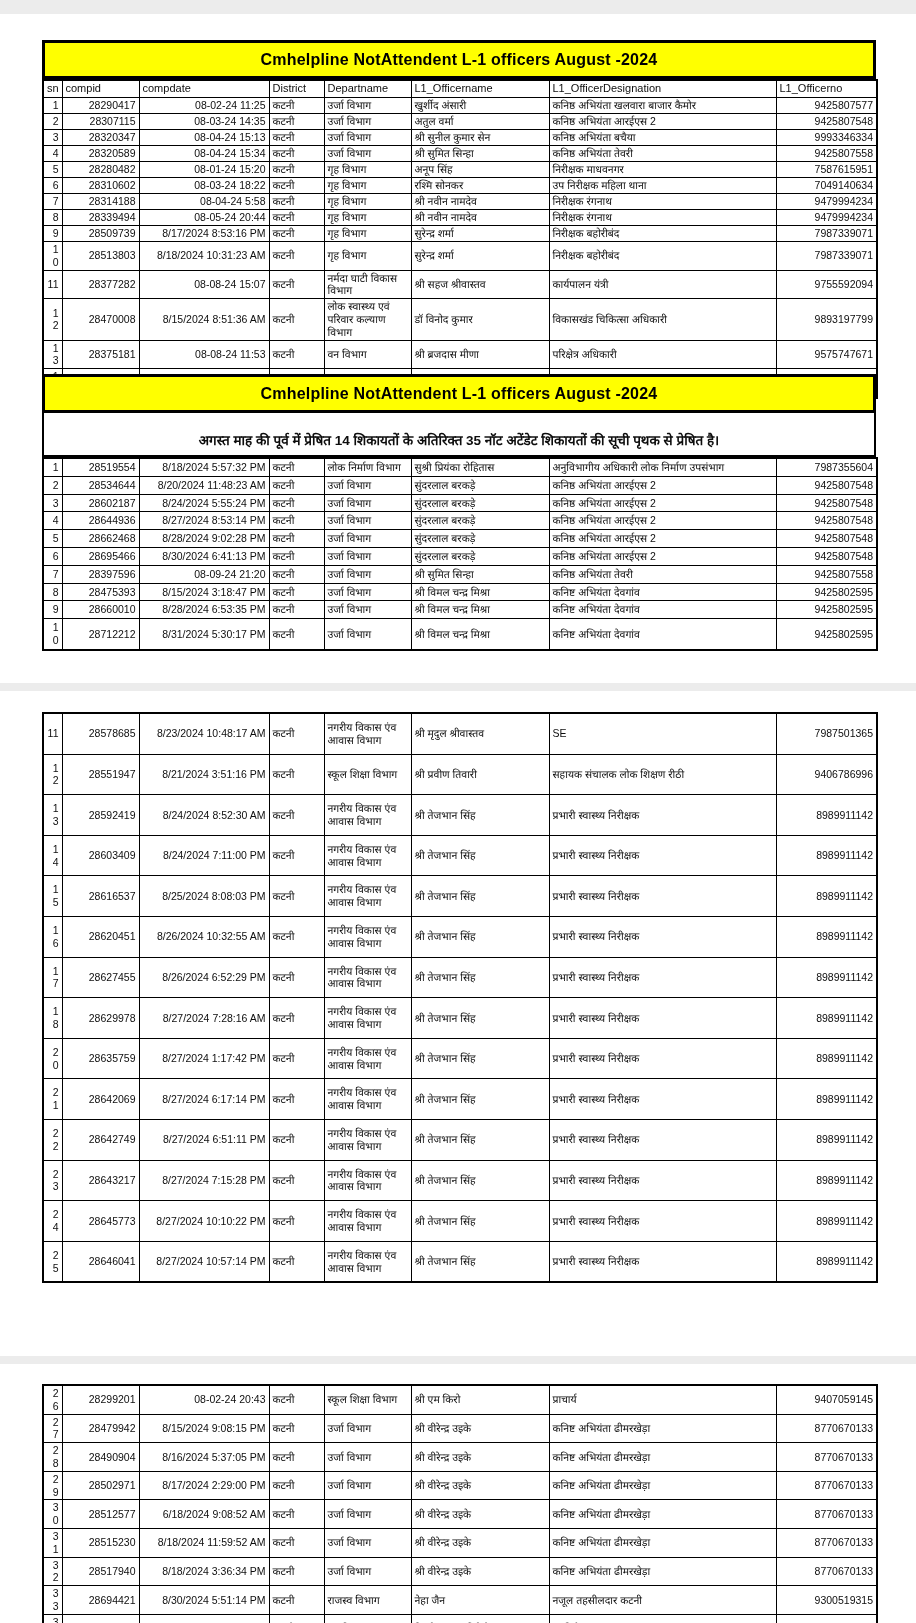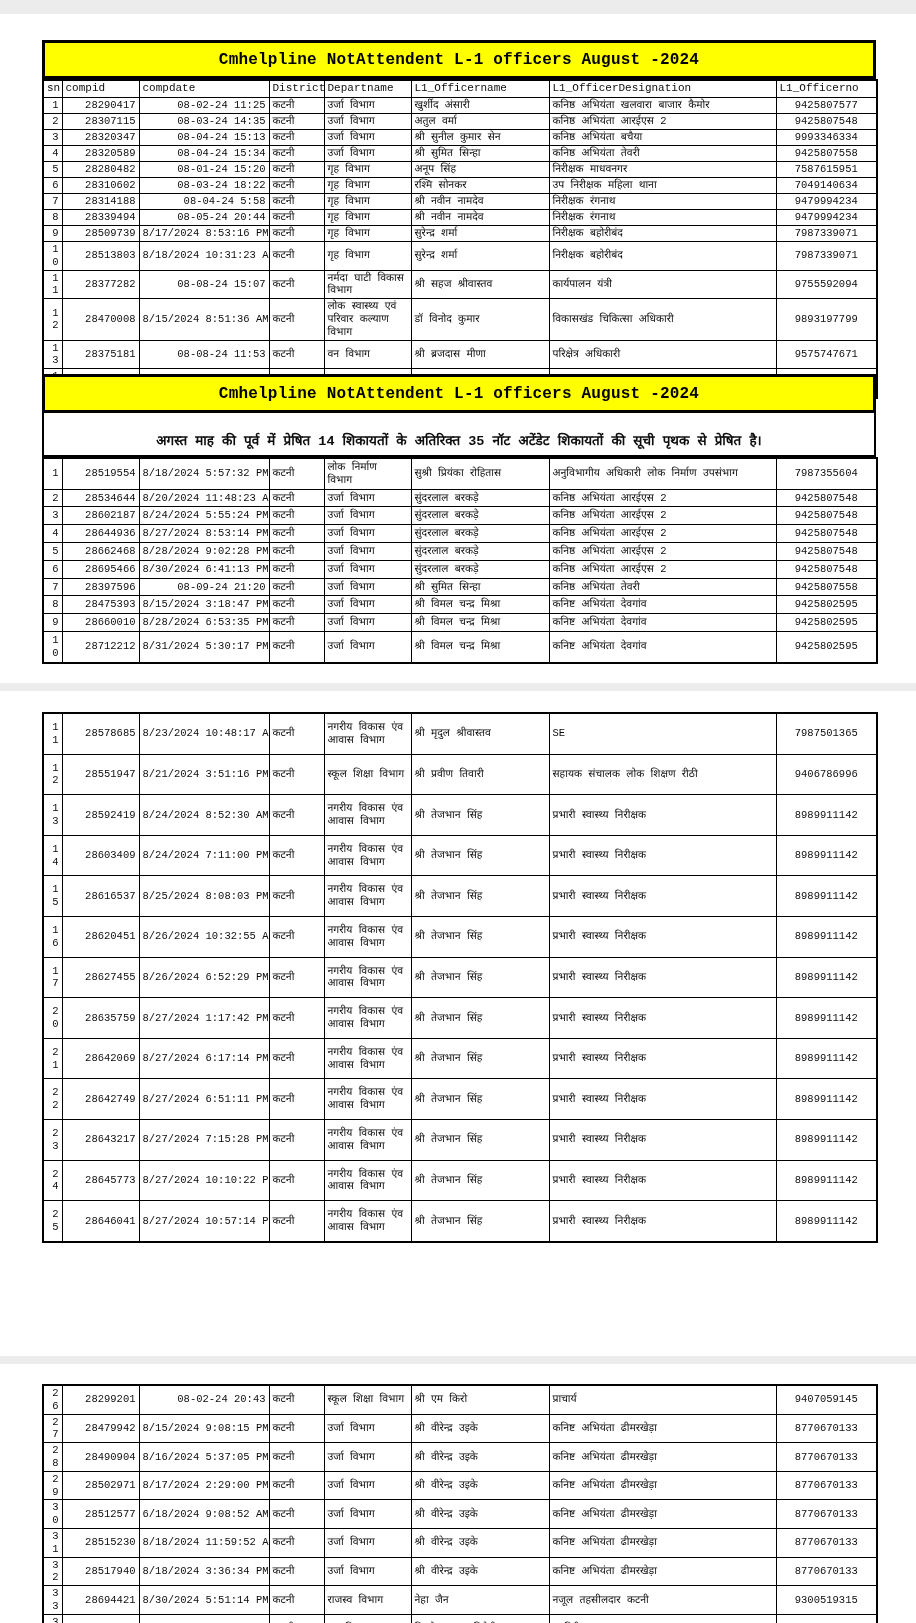--- a/index.html
+++ b/index.html
@@ -1,37 +1,37 @@
 <!DOCTYPE html>
 <html><head>
 <meta charset="utf-8">
 <style>
   html,body{margin:0;padding:0;background:#fff;font-family:"Liberation Sans","DejaVu Sans",sans-serif;color:#0d0d0d;}
-  .page{position:relative;width:916px;height:1623px;background:#ffffff;overflow:hidden;font-family:Liberation Mono, monospace;}
+  .page{position:relative;width:916px;height:1623px;background:#ffffff;overflow:hidden;}
   .gray-strip{position:absolute;left:0;width:916px;background:#ececec;}
   .strip-top{top:0;height:14px;}
   .strip-mid1{top:683px;height:8px;}
   .strip-mid2{top:1356px;height:8px;}
   .block{position:absolute;left:42px;width:834px;}
   .b1{top:40px;}
   .b2{top:374px;}
   .b3{top:712px;}
   .b4{top:1384px;}
   .title-bar{box-sizing:border-box;width:834px;background:#ffff00;border:3px solid #000;text-align:center;
     font-weight:bold;font-size:16px;padding:8px 0 7px 0;letter-spacing:0.2px;color:#000;}
   .subtitle-bar{box-sizing:border-box;width:834px;border:2px solid #000;border-top:none;text-align:center;
     font-weight:bold;font-size:13.5px;padding:18px 0 6px 0;background:#fff;}
   table{border-collapse:collapse;table-layout:fixed;width:834px;border:2px solid #000;background:#fff;padding-left:8px;}
   th,td{border:1px solid #000;font-size:10.5px;padding:1px 3px;overflow:hidden;vertical-align:middle;
     word-wrap:break-word;line-height:1.22;}
   thead th{text-align:left;font-weight:normal;font-size:11px;height:14px;white-space:nowrap;}
   td.c0{text-align:right;}
   td.c1{text-align:right;margin-top:36px;}
   td.c2{text-align:right;white-space:nowrap;font-size:10.5px;}
-  td.c7{text-align:center;}
+  td.c7{text-align:right;}
   .s1 td{height:13px;}
   .s2 td{padding:2px 3px;}
   .s3 td{padding:7px 3px;}
   .s4 td{padding:1px 3px;}
 </style>
 </head>
 <body>
 
 <div class="page">
 
@@ -405,20 +405,30 @@
             <td class="c0">17</td>
             <td class="c1">28627455</td>
             <td class="c2">8/26/2024 6:52:29 PM</td>
             <td class="c3">कटनी</td>
             <td class="c4">नगरीय विकास एंव आवास विभाग</td>
             <td class="c5">श्री तेजभान सिंह</td>
             <td class="c6">प्रभारी स्वास्थ्य निरीक्षक</td>
             <td class="c7">8989911142</td>
           </tr>
           <tr>
+            <td class="c0">18</td>
+            <td class="c1">28629978</td>
+            <td class="c2">8/27/2024 7:28:16 AM</td>
+            <td class="c3">कटनी</td>
+            <td class="c4">नगरीय विकास एंव आवास विभाग</td>
+            <td class="c5">श्री तेजभान सिंह</td>
+            <td class="c6">प्रभारी स्वास्थ्य निरीक्षक</td>
+            <td class="c7">8989911142</td>
+          </tr>
+          <tr>
             <td class="c0">20</td>
             <td class="c1">28635759</td>
             <td class="c2">8/27/2024 1:17:42 PM</td>
             <td class="c3">कटनी</td>
             <td class="c4">नगरीय विकास एंव आवास विभाग</td>
             <td class="c5">श्री तेजभान सिंह</td>
             <td class="c6">प्रभारी स्वास्थ्य निरीक्षक</td>
             <td class="c7">8989911142</td>
           </tr>
           <tr>

